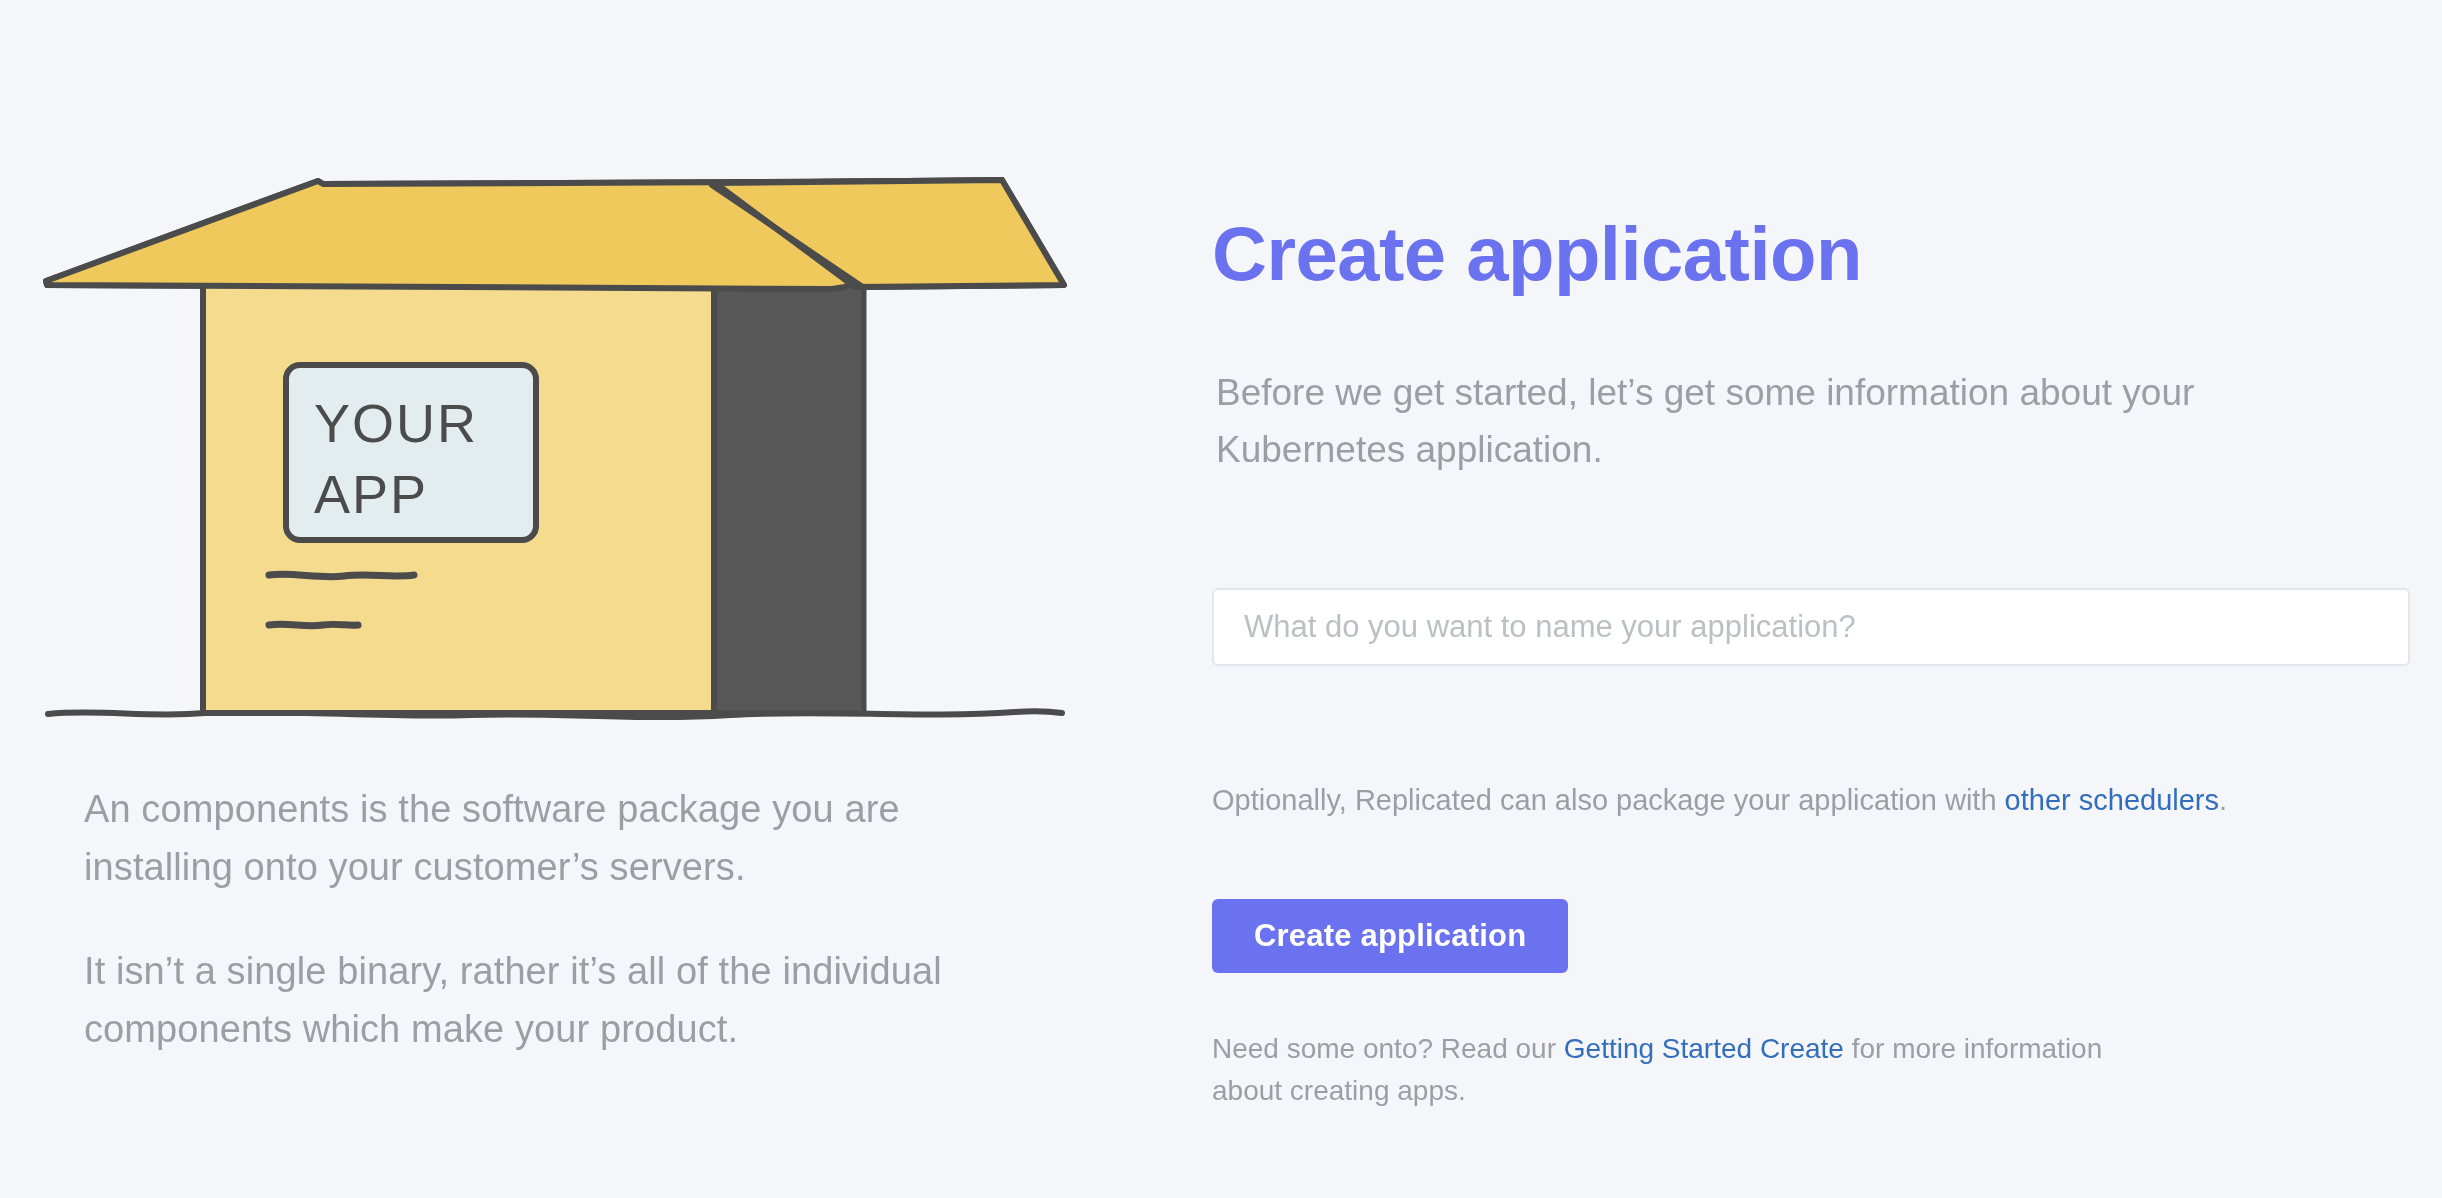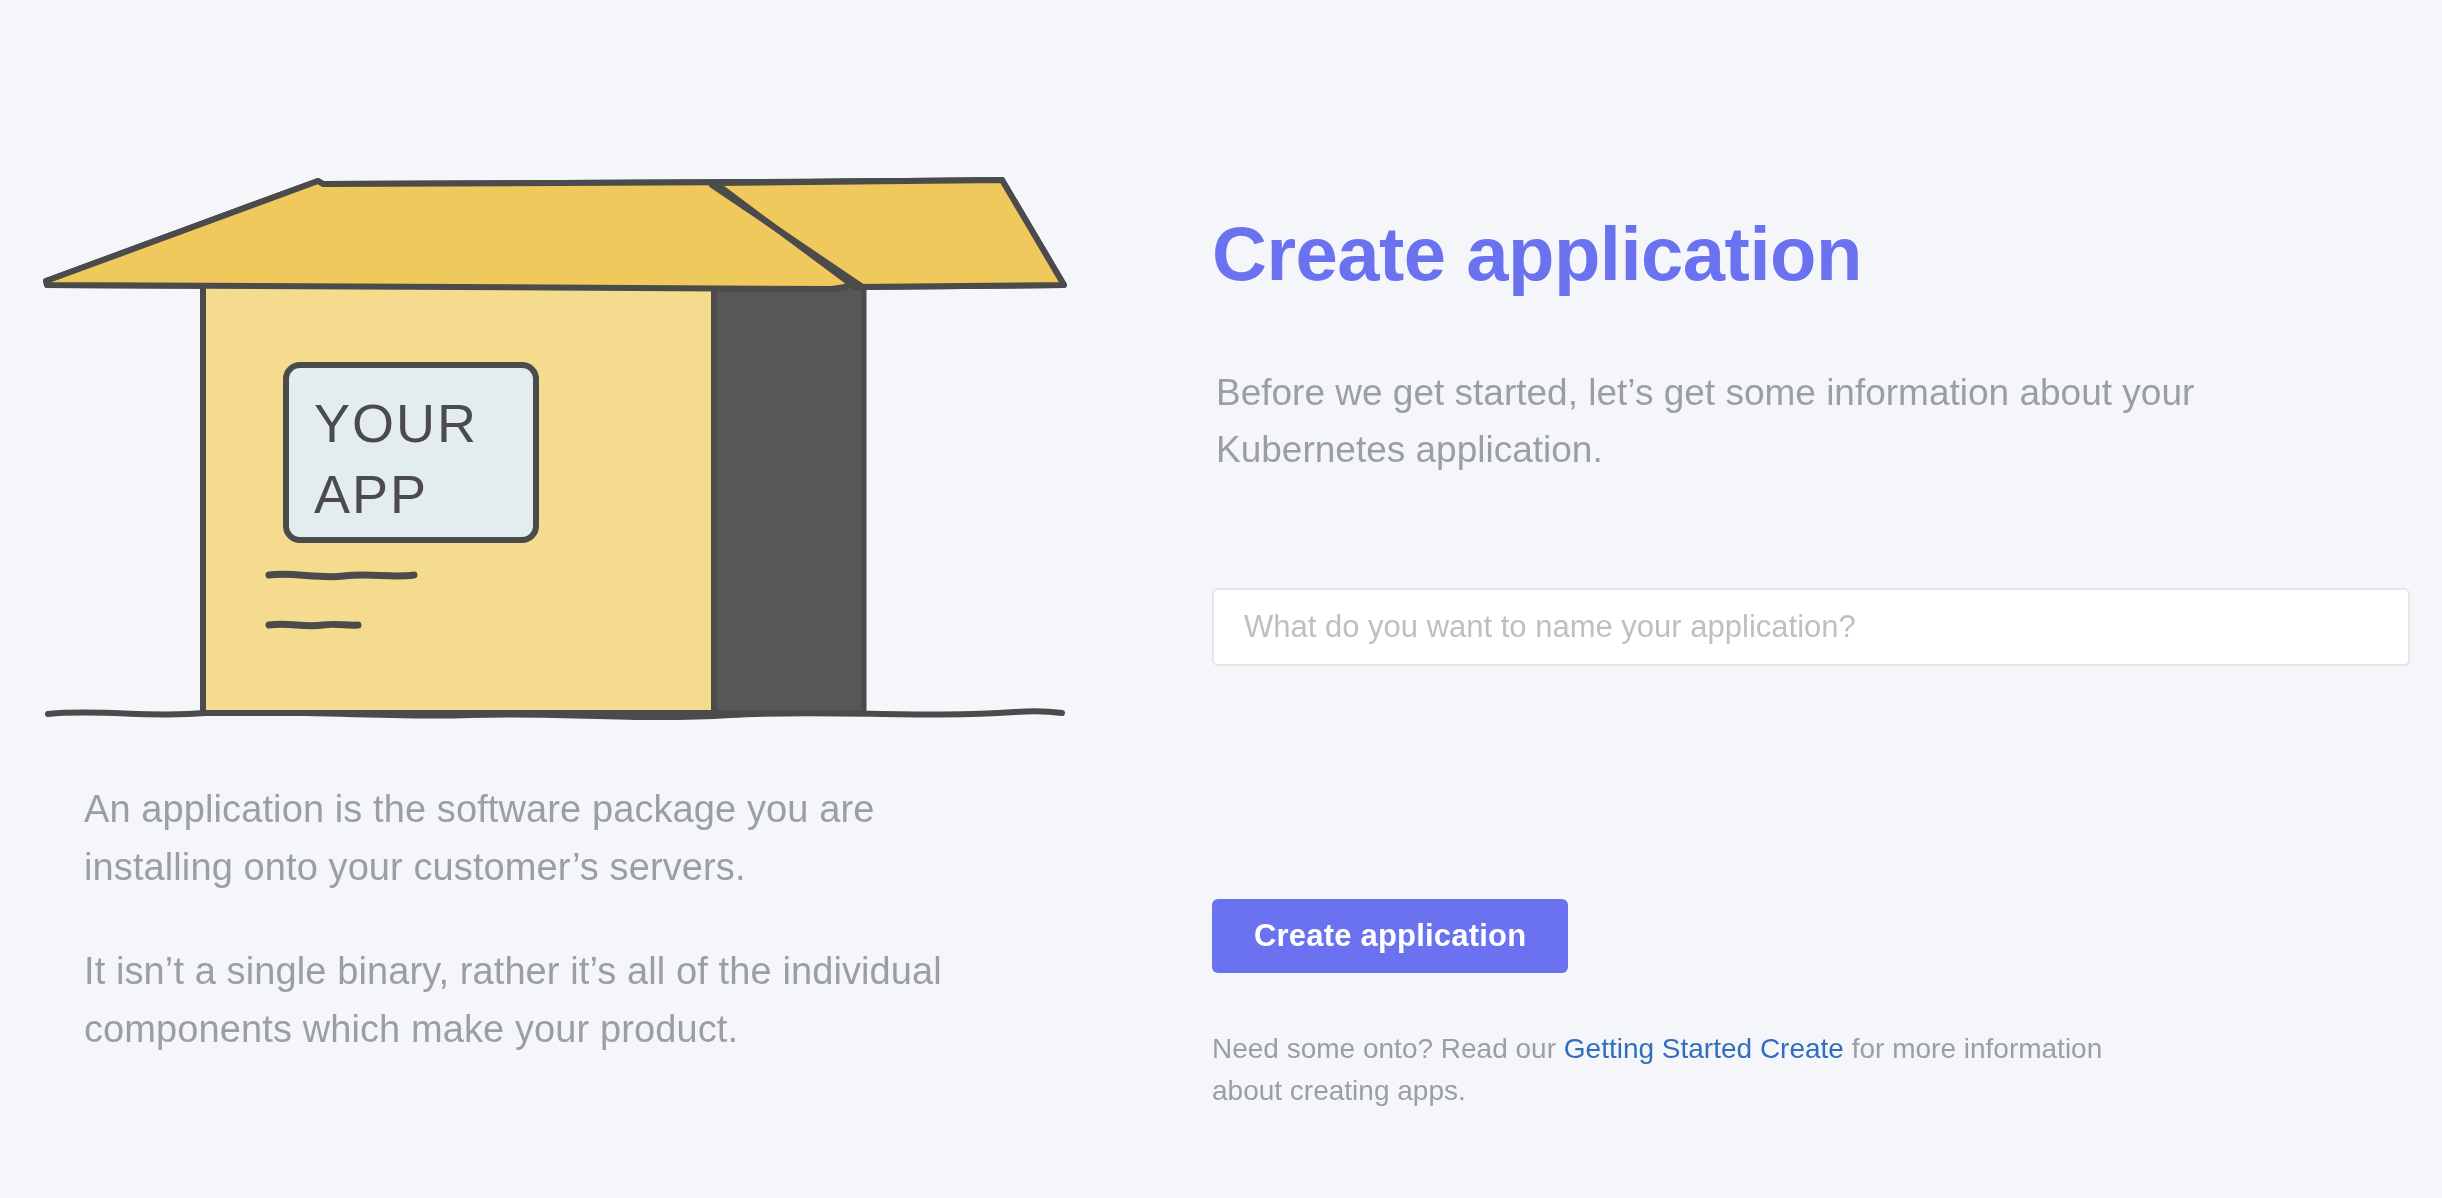--- a/index.html
+++ b/index.html
@@ -201,35 +201,38 @@
         <rect x="246" y="190" width="250" height="175" rx="14" ry="14" fill="#e3edf0" stroke="#4b4b4b" stroke-width="6"></rect>
         <text x="274" y="267" font-family="'Liberation Sans', sans-serif" font-size="54" fill="#4b4b4b" letter-spacing="2">YOUR</text>
         <text x="274" y="338" font-family="'Liberation Sans', sans-serif" font-size="54" fill="#4b4b4b" letter-spacing="2">APP</text>
 
         <path d="M 229 400 C 254 397 278 404 304 401 C 330 398 352 403 374 400" fill="none" stroke="#4b4b4b" stroke-width="7" stroke-linecap="round"></path>
         <path d="M 229 450 C 248 447 265 453 283 450 C 296 448 307 451 318 450" fill="none" stroke="#4b4b4b" stroke-width="7" stroke-linecap="round"></path>
       </svg>
     </div>
 
     <div class="left-text">
-      <p class="left-para">An application is the software package you are installing onto your customer’s servers.</p>
+      <p class="left-para">An components is the software package you are installing onto your customer’s servers.</p>
       <p class="left-para">It isn’t a single binary, rather it’s all of the individual components which make your product.</p>
     </div>
 
   </div>
 
   <div class="right-col">
 
     <h1 class="page-title">Create application</h1>
 
     <p class="intro">Before we get started, let’s get some information about your Kubernetes application.</p>
 
 
     <input class="name-input" type="text" placeholder="What do you want to name your application?" style="">
 
+    <div class="optional-note">
+      <span>Optionally, Replicated can also package your application with </span><a class="link" href="#">other schedulers</a><span>.</span>
+    </div>
 
     <button class="create-btn" type="button">Create application</button>
 
     <div class="help-note">
       <span>Need some onto? Read our </span><a class="link" href="#">Getting Started Create</a><span> for more information about creating apps.</span>
     </div>
 
   </div>
 
 </div>

